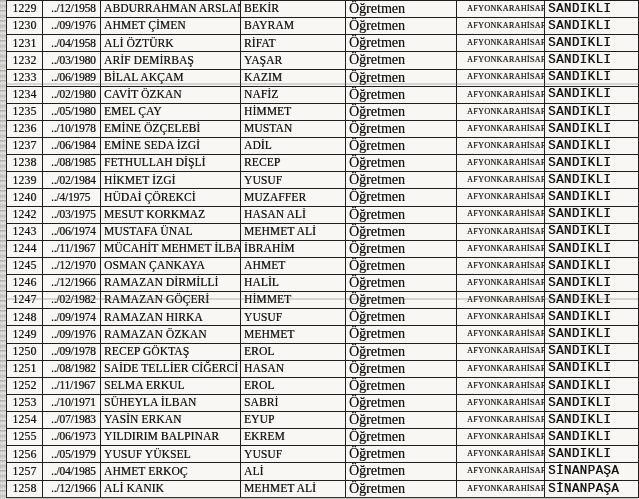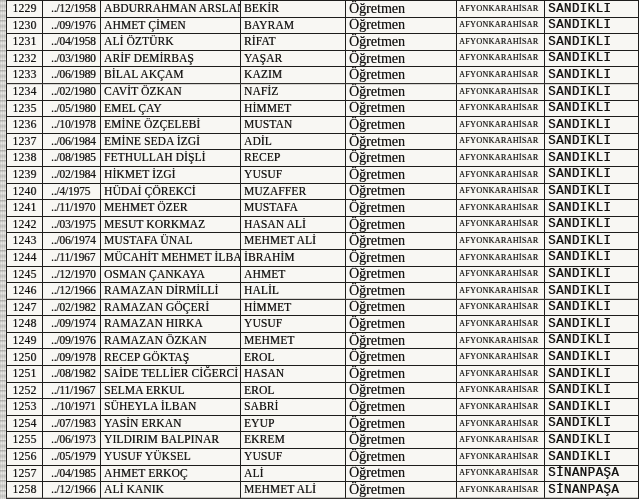--- a/index.html
+++ b/index.html
@@ -63,21 +63,21 @@
   }
   td.c-name, td.c-father {
     letter-spacing: 0.1px;
   }
   td.c-prof {
     font-size: 14px;
   }
   td.c-prov {
     font-size: 8.2px;
     letter-spacing: 0.25px;
-    padding-left: 2px;
+    padding-left: 10px;
     color: #1b1a18;
   }
   td.c-dist {
     font-size: 12.5px;
     letter-spacing: 0.4px;
     text-shadow: 0.5px 0 0 rgba(20,19,18,0.8);
     font-family: Liberation Mono, monospace;
   }
   
   .smudge {
@@ -208,29 +208,20 @@
         <tr>
       <td class="c-num">1240</td>
       <td class="c-date">../4/1975</td>
       <td class="c-name">HÜDAİ ÇÖREKCİ</td>
       <td class="c-father">MUZAFFER</td>
       <td class="c-prof">Öğretmen</td>
       <td class="c-prov">AFYONKARAHİSAR</td>
       <td class="c-dist">SANDIKLI</td>
     </tr>
         <tr>
-      <td class="c-num">1241</td>
-      <td class="c-date">../11/1970</td>
-      <td class="c-name">MEHMET ÖZER</td>
-      <td class="c-father">MUSTAFA</td>
-      <td class="c-prof">Öğretmen</td>
-      <td class="c-prov">AFYONKARAHİSAR</td>
-      <td class="c-dist">SANDIKLI</td>
-    </tr>
-        <tr>
       <td class="c-num">1242</td>
       <td class="c-date">../03/1975</td>
       <td class="c-name">MESUT KORKMAZ</td>
       <td class="c-father">HASAN ALİ</td>
       <td class="c-prof">Öğretmen</td>
       <td class="c-prov">AFYONKARAHİSAR</td>
       <td class="c-dist">SANDIKLI</td>
     </tr>
         <tr>
       <td class="c-num">1243</td>

